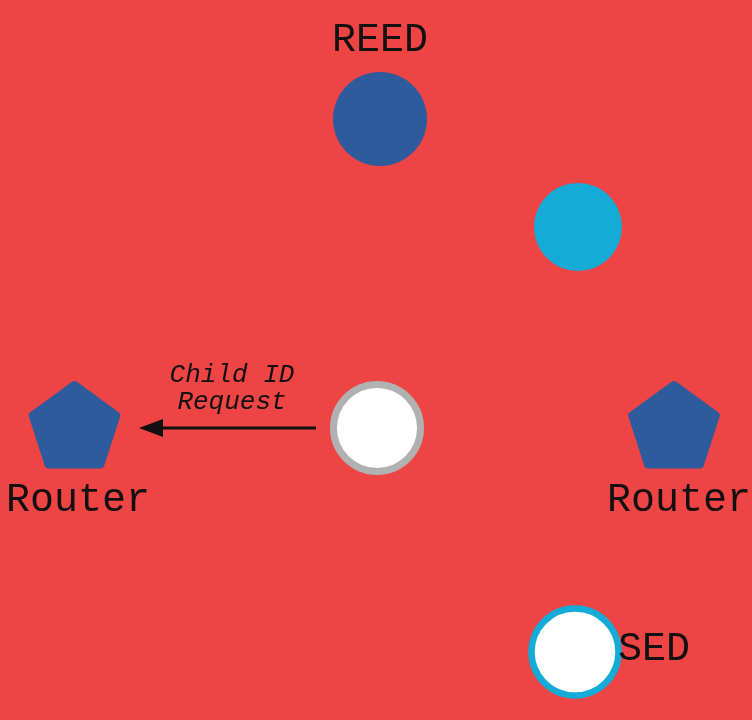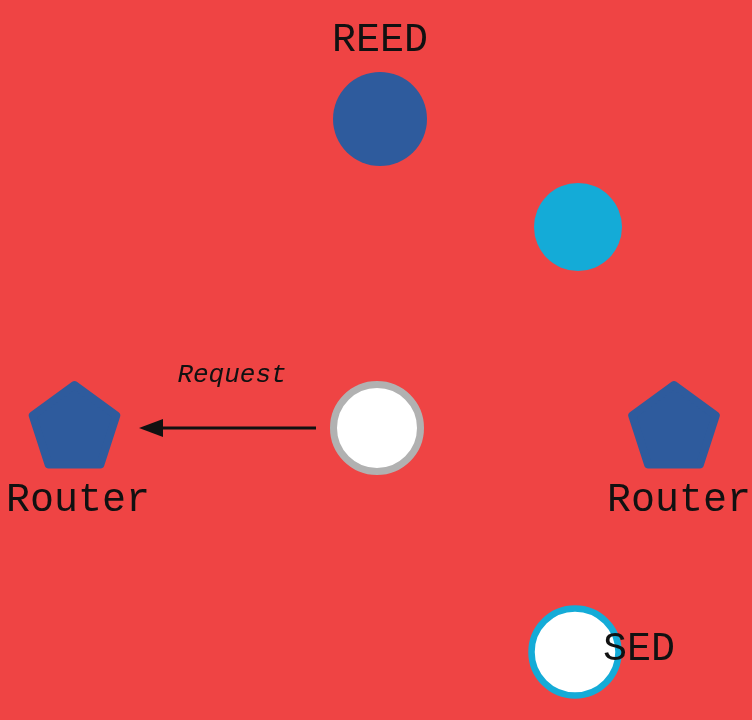--- a/index.html
+++ b/index.html
@@ -40,21 +40,21 @@
     text-align: center;
     font-size: 26px;
     line-height: 27px;
     font-style: italic;
     color: #111111;
   }
   .lbl-reed   { left: 300px; top: 21px;  width: 160px; }
   .lbl-med    { left: 634px; top: 205px; }
   .lbl-router-left  { left: -2px;  top: 481px; width: 160px; }
   .lbl-router-right { left: 599px; top: 481px; width: 160px; }
-  .lbl-sed    { left: 603px; top: 630px; }
+  .lbl-sed    { left: 618px; top: 630px; }
 </style>
 </head>
 <body>
 
 <div id="canvas">
 
   <svg id="diagram-svg" width="752" height="720" viewBox="0 0 752 720">
 
     <circle cx="380" cy="119" r="47" fill="#2E5B9D"></circle>
 
@@ -77,16 +77,17 @@
   <div class="node-label centered lbl-reed">REED</div>
 
 
   <div class="node-label centered lbl-router-left">Router</div>
 
   <div class="node-label centered lbl-router-right">Router</div>
 
   <div class="node-label lbl-sed">SED</div>
 
   <div class="message-label">
+    <div>Child ID</div>
     <div>Request</div>
   </div>
 
 </div>
 
 </body></html>

